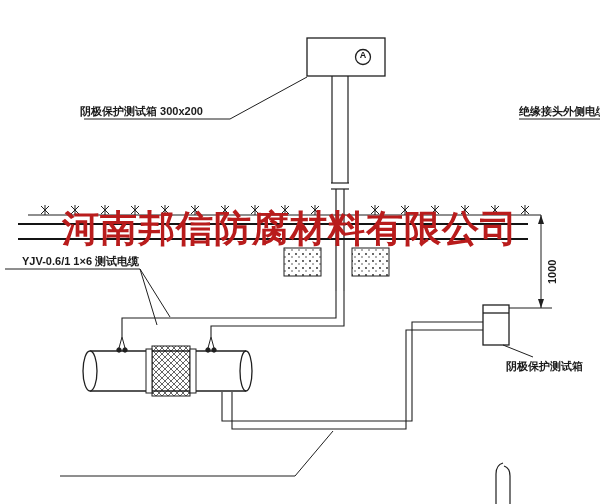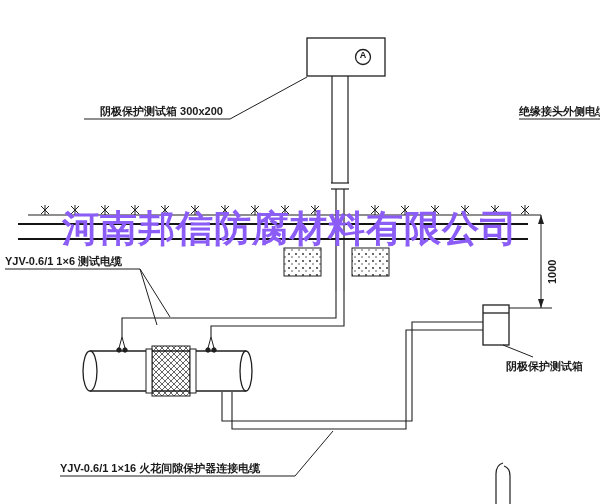--- a/index.html
+++ b/index.html
@@ -7,21 +7,21 @@
     position:relative;width:600px;height:504px;background:#ffffff;overflow:hidden;
     font-family:"Liberation Sans", sans-serif;color:#1a1a1a;
   }
   .canvas svg{position:absolute;left:0;top:0;}
   .lbl{
     position:absolute;font-size:11px;font-weight:700;white-space:nowrap;
     color:#1a1a1a;line-height:14px;
   }
   .watermark{
     position:absolute;left:62px;top:207px;font-size:37px;font-weight:600;
-    letter-spacing:1px;white-space:nowrap;color:#8b5cf6;line-height:44px;
+    letter-spacing:1px;white-space:nowrap;color:#b91c1c;line-height:44px;
   }
   .dim-vertical{
     position:absolute;left:546px;top:284px;font-size:11px;font-weight:700;
     white-space:nowrap;transform:rotate(-90deg);transform-origin:left top;color:#1a1a1a;
   }
   .ammeter-a{
     position:absolute;left:358px;top:50px;width:10px;text-align:center;
     font-size:9px;font-weight:700;color:#1a1a1a;
   }
   .right-clip{max-width:82px;overflow:hidden;}
@@ -140,27 +140,26 @@
       <line x1="18" y1="224" x2="528" y2="224"></line>
       <line x1="18" y1="239" x2="528" y2="239"></line>
     </g>
 
     <g stroke="#1f1f1f" stroke-width="1.2" fill="none">
       <path d="M496,504 L496,474 Q496,465 503,463"></path>
       <path d="M510,504 L510,476 Q510,468 504,466"></path>
     </g>
   </svg>
 
-  <div class="lbl" style="left:100px;top:104px">阴极保护测试箱 300x200</div>
+  <div class="lbl" style="left:80px;top:104px">阴极保护测试箱 300x200</div>
 
   <div class="lbl right-clip" style="left:519px;top:104px">绝缘接头外侧电缆</div>
 
-  <div class="lbl" style="left:5px;top:254px">YJV-0.6/1 1×6  测试电缆</div>
+  <div class="lbl" style="left:22px;top:254px">YJV-0.6/1 1×6  测试电缆</div>
 
-  <div class="lbl" style="left:60px;top:461px">YJV-0.6/1 1×16  火花间隙保护器连接电缆</div>
 
   <div class="lbl" style="left:506px;top:359px">阴极保护测试箱</div>
 
   <div class="dim-vertical">1000</div>
 
   <div class="ammeter-a">A</div>
 
   <div class="watermark">河南邦信防腐材料有限公司</div>
 
 </div>

